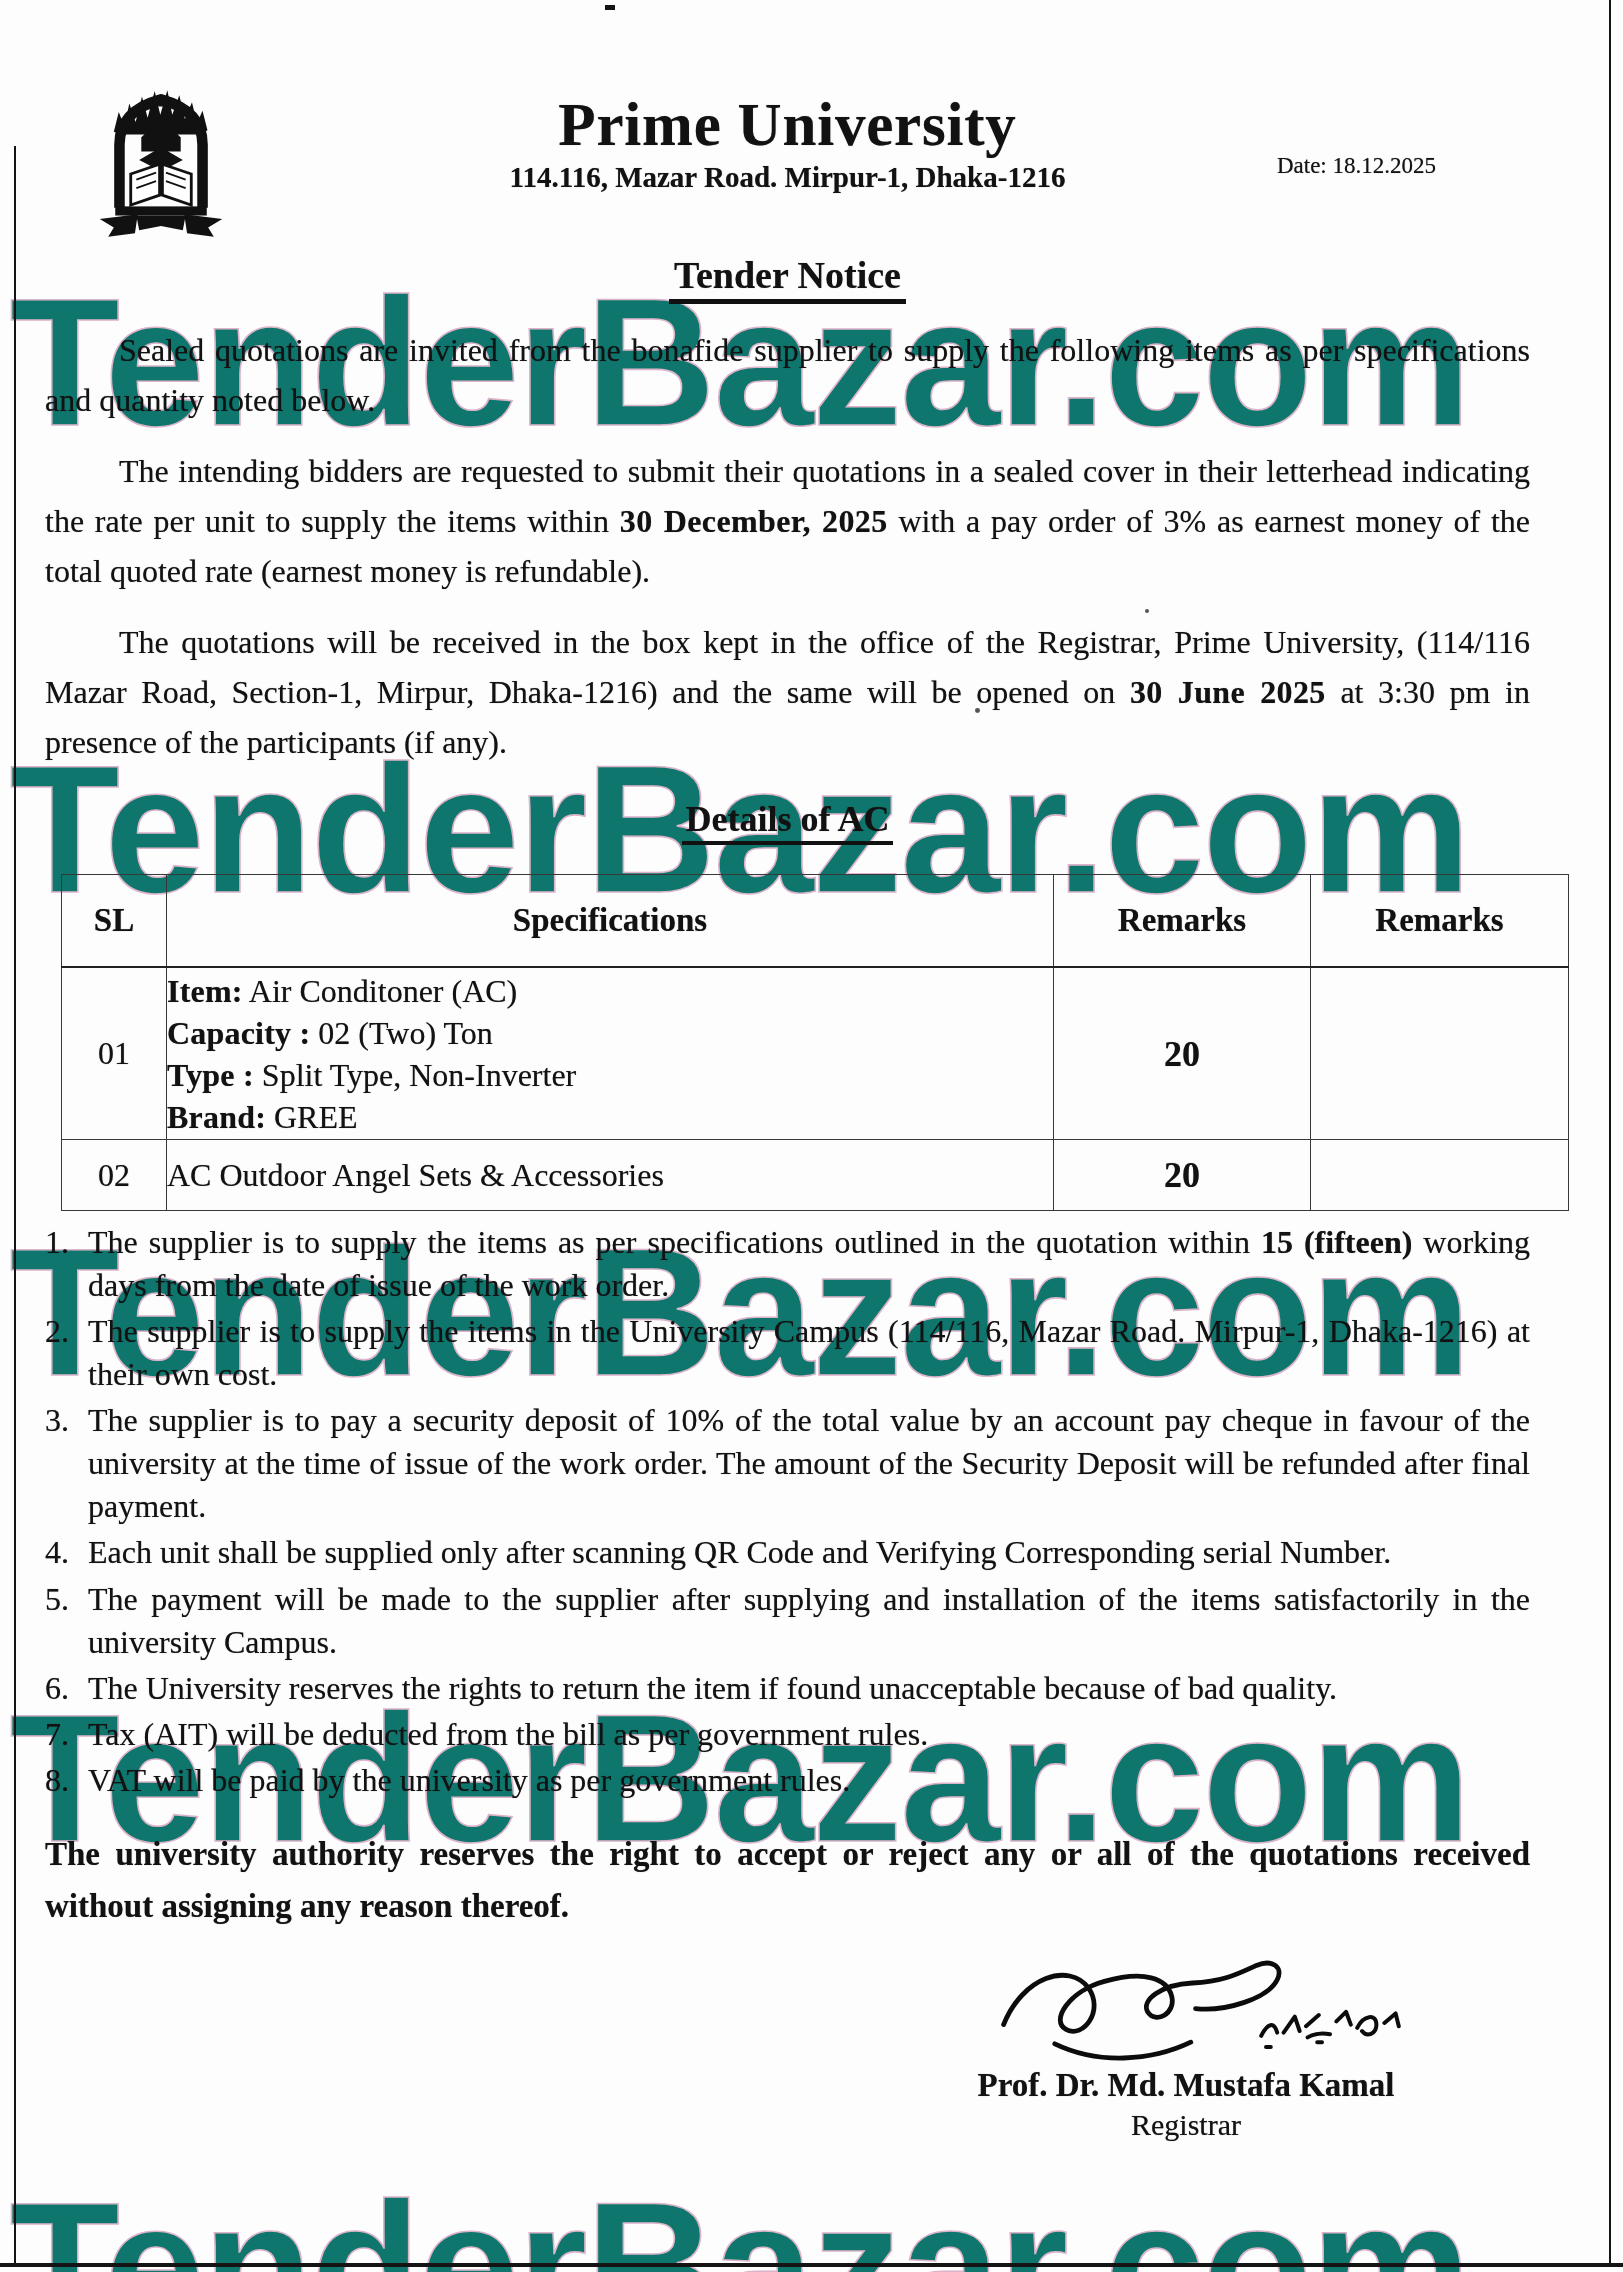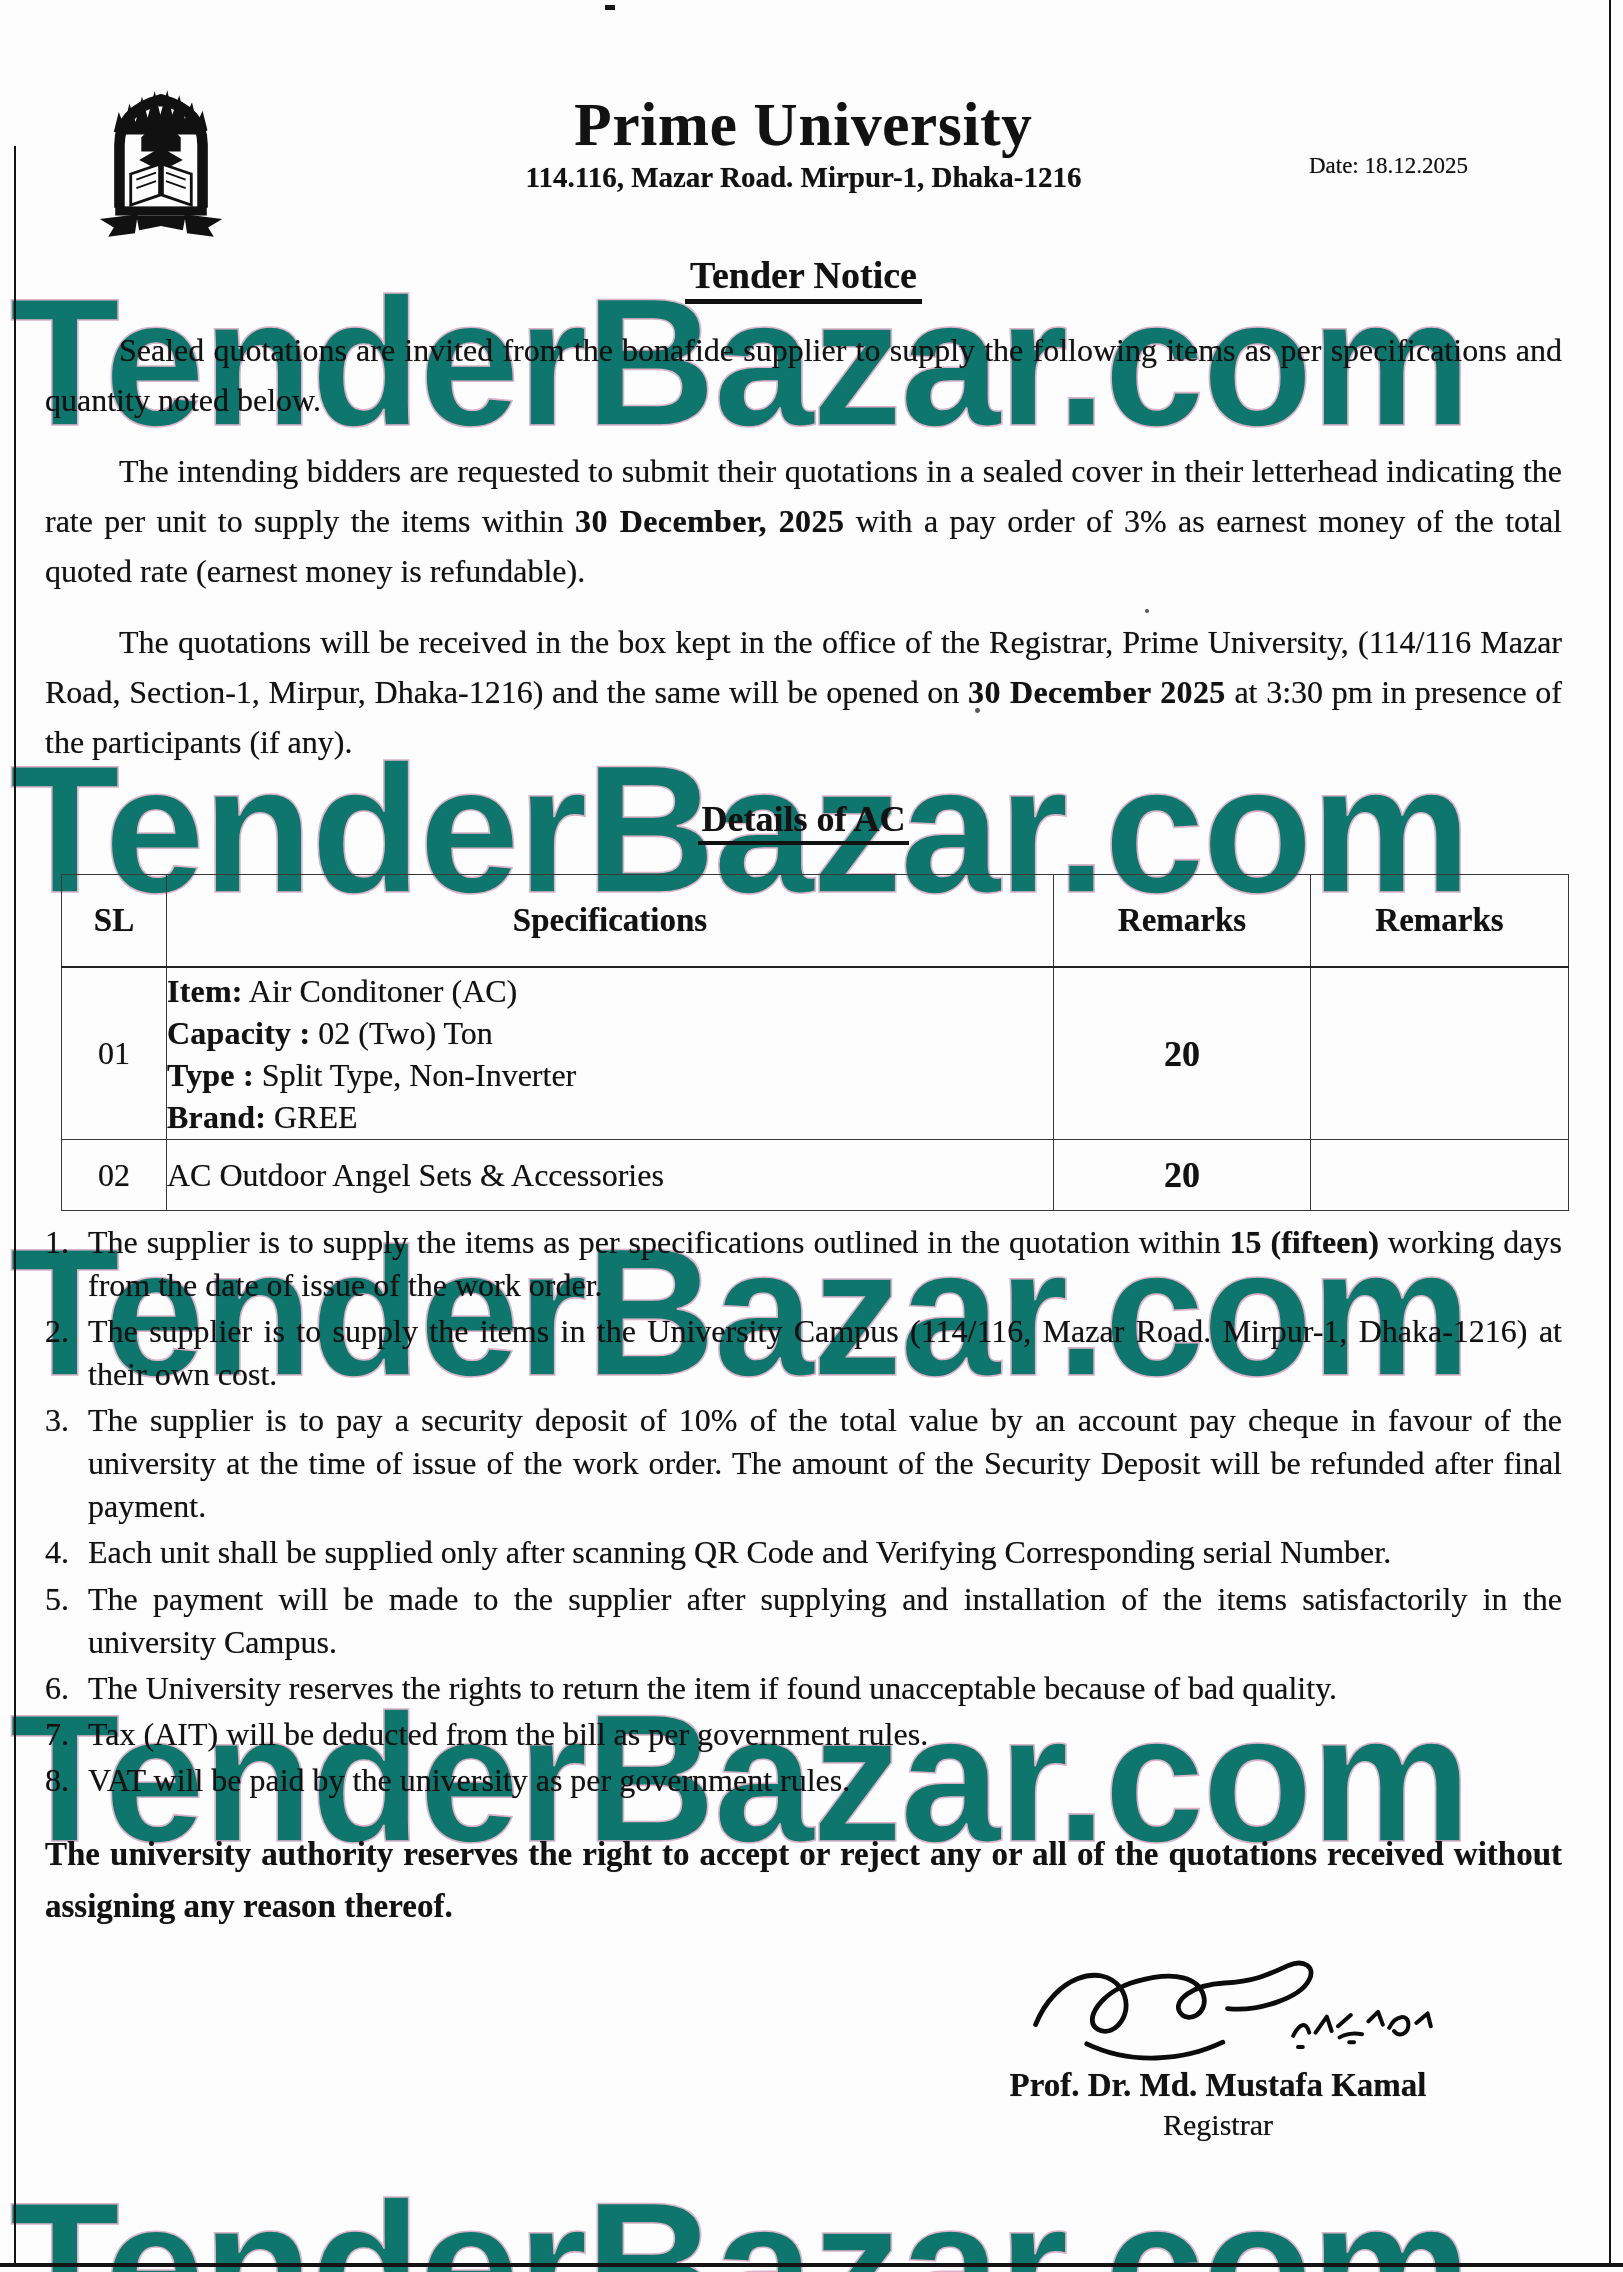--- a/index.html
+++ b/index.html
@@ -11,21 +11,21 @@
       font-size:181px;letter-spacing:-2.4px;color:#0f766e;
       -webkit-text-stroke:1.6px #dcb4c9;user-select:none;}
   .wm1{top:258px}.wm2{top:725px}.wm3{top:1208px}.wm4{top:1674px}.wm5{top:2162px}
   
   .frame{position:absolute;background:#141414;z-index:3;}
   .frame-left{left:13.6px;top:146px;bottom:8px;width:2.4px;}
   .frame-right{right:13px;top:0;bottom:8px;width:2.4px;}
   .frame-bottom{left:0;right:0;bottom:6.4px;height:3.2px;}
   .frame-tick{left:605px;top:4.8px;width:9.6px;height:5.6px;}
   
-  .content{position:relative;z-index:1;padding:0 62px 0 45px;
+  .content{position:relative;z-index:1;padding:0 94px 0 45px;
            text-shadow:0 0 0.8px rgba(10,10,10,.55);}
   .header{position:relative;height:240px;}
   .logo{position:absolute;left:24px;top:67px;width:184px;height:176px;}
   .title-block{position:absolute;left:50%;transform:translateX(-50%);top:94px;
                text-align:center;width:785px;}
   .univ-name{font-size:61px;font-weight:bold;letter-spacing:0.8px;line-height:1;}
   .univ-addr{font-size:29px;font-weight:bold;margin-top:8px;line-height:1;}
   .doc-date{position:absolute;right:94px;top:154px;font-size:23px;line-height:1;text-align:right;}
   .notice-head{text-align:center;margin-top:16px;font-size:38px;font-weight:bold;line-height:1.05;}
   .u-thick{display:inline-block;border-bottom:5.6px solid #111;padding:0 4.8px 3.2px 4.8px;}
@@ -100,21 +100,21 @@
       </div>
       <div class="doc-date">Date: 18.12.2025</div>
     </div>
 
     <div class="notice-head">
       <span class="u-thick">Tender Notice</span>
     </div>
 
     <div class="para"><span>Sealed quotations are invited from the bonafide supplier to supply the following items as per specifications and quantity noted below.</span></div>
     <div class="para"><span>The intending bidders are requested to submit their quotations in a sealed cover in their letterhead indicating the rate per unit to supply the items within </span><b>30 December, 2025</b><span> with a pay order of 3% as earnest money of the total quoted rate (earnest money is refundable).</span></div>
-    <div class="para"><span>The quotations will be received in the box kept in the office of the Registrar, Prime University, (114/116 Mazar Road, Section-1, Mirpur, Dhaka-1216) and the same will be opened on </span><b>30 December 2025</b><span> at 3:30 pm in presence of the participants (if any).</span></div>
+    <div class="para"><span>The quotations will be received in the box kept in the office of the Registrar, Prime University, (114/116 Mazar Road, Section-1, Mirpur, Dhaka-1216) and the same will be opened on </span><b>30 June 2025</b><span> at 3:30 pm in presence of the participants (if any).</span></div>
 
     <div class="details-head">
       <span class="u-med">Details of AC</span>
     </div>
 
     <table class="ac">
       <tbody>
           <tr class="hdr">
         <th class="c-sl">SL</th>
         <th class="c-spec">Specifications</th>

